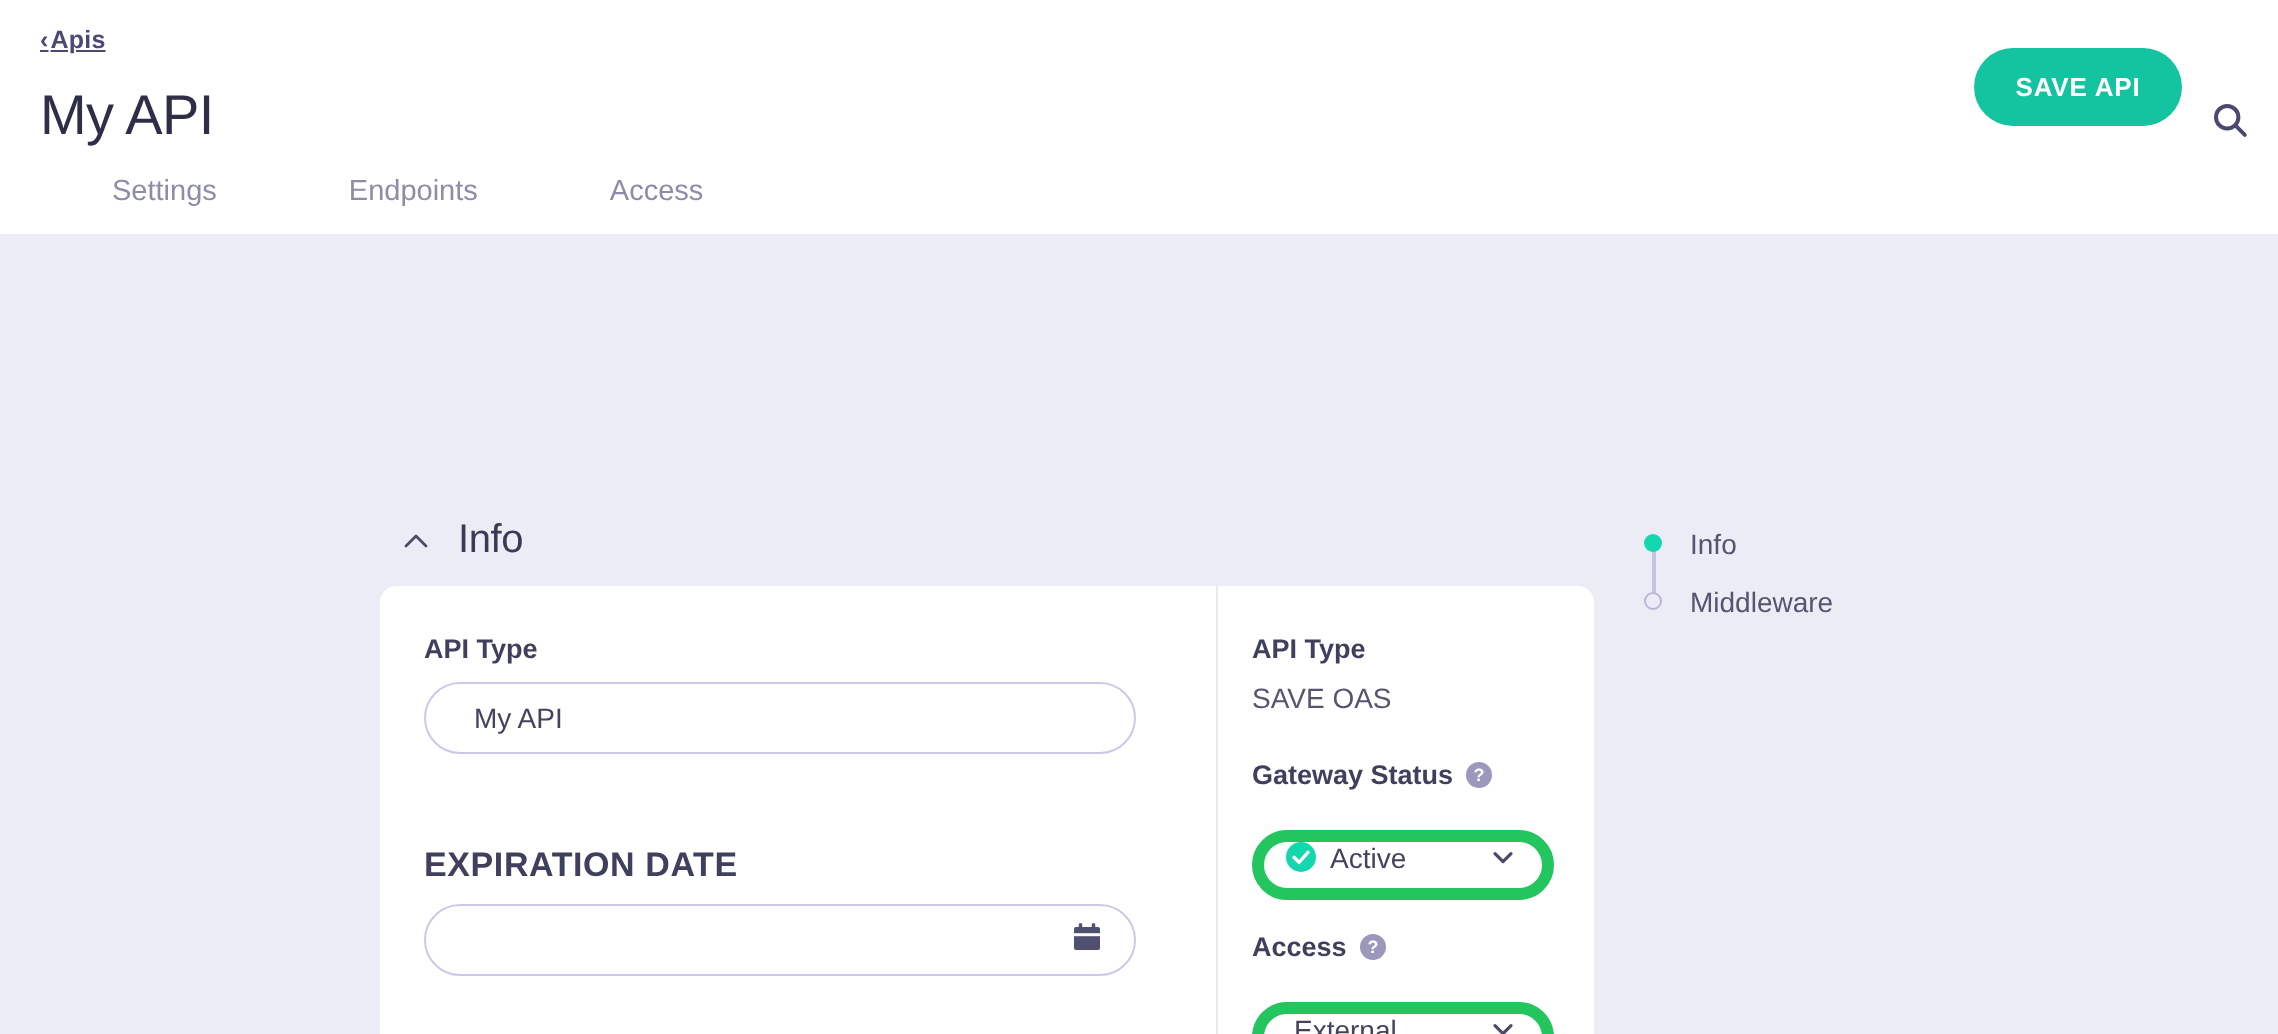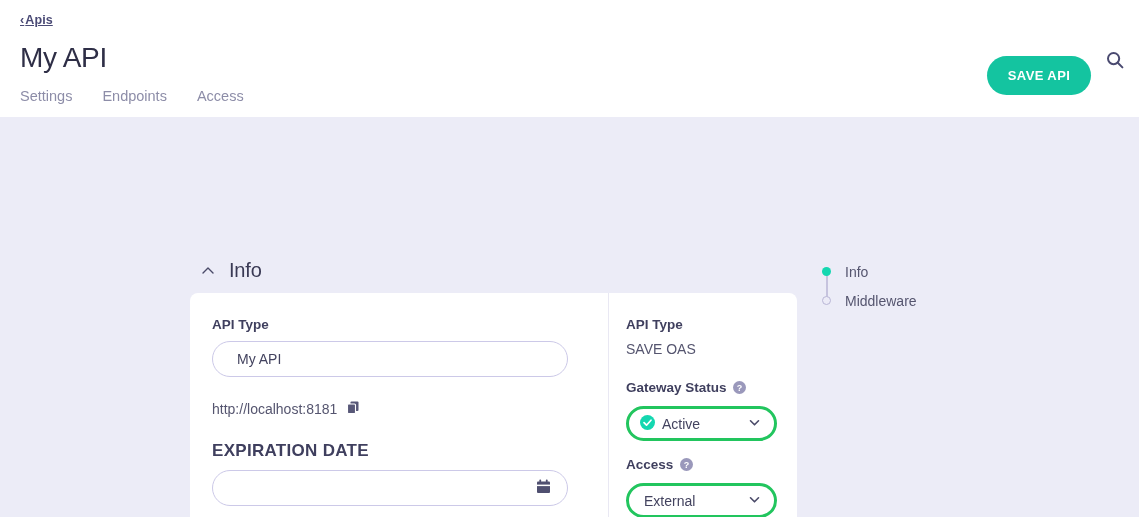--- a/index.html
+++ b/index.html
@@ -43,24 +43,25 @@
     position: absolute;
     left: 20px; top: 88px;
     display: flex;
     gap: 30px;
   }
   .tab {
     font-size: 14.5px;
     color: #8d8da8;
     cursor: pointer;
     padding-bottom: 2px;
+    margin-left: 36px;
   }
   .save-btn {
     position: absolute;
-    right: 48px; top: 56px;
+    right: 48px; top: 24px;
     width: 104px; height: 39px;
     background: #14c4a0;
     color: #ffffff;
     border: none;
     border-radius: 20px;
     font-size: 13px;
     font-weight: bold;
     letter-spacing: .4px;
     cursor: pointer;
     font-family: "Liberation Sans", sans-serif;
@@ -146,30 +147,30 @@
     display: flex;
     align-items: center;
     gap: 9px;
   }
 
   .gap-lg { height: 23px; }
   .gap-md { height: 16px; }
 
   .select-pill {
     width: 151px; height: 35px;
-    border: 3px solid #22c55e;
+    border: 6px solid #22c55e;
     border-radius: 18px;
     background: #fff;
     display: flex;
-    align-items: center;
     padding: 0 12px 0 15px;
     font-size: 14px;
     color: #43435f;
     cursor: pointer;
     gap: 7px;
+    margin-top: 18px;
   }
   .select-pill .label { flex: 1; }
   .select-pill.with-check { padding-left: 11px; }
 
   .copy-icon, .cal-icon { cursor: pointer; display:block; }
 
   
   .timeline {
     position: absolute;
     left: 820px; top: 140px;
@@ -246,29 +247,20 @@
 
     <div class="card-left">
 
       <div class="field-label">API Type</div>
       <div class="pill-input">
         <span>My API</span>
       </div>
 
       <div class="gap-lg"></div>
 
-      <div class="static-value">
-        <span>http://localhost:8181</span>
-        <span class="copy-icon">
-          <svg width="15" height="15" viewBox="0 0 15 15" fill="none">
-            <rect x="4.5" y="1.5" width="8" height="9.5" rx="1" fill="#585878"></rect>
-            <rect x="1.5" y="4" width="8" height="9.5" rx="1" fill="#585878" stroke="#ffffff" stroke-width="1.1"></rect>
-          </svg>
-        </span>
-      </div>
 
       <div class="gap-lg"></div>
 
       <div class="field-label upper">EXPIRATION DATE</div>
       <div class="pill-input date">
         <span class="cal-icon">
           <svg width="15" height="15" viewBox="0 0 15 15" fill="none">
             <rect x="1" y="2.5" width="13" height="11.5" rx="1" fill="#4f4f70"></rect>
             <rect x="1" y="5.6" width="13" height="1.5" fill="#ffffff"></rect>
             <rect x="3.4" y="0.6" width="1.7" height="3" rx="0.6" fill="#4f4f70"></rect>

